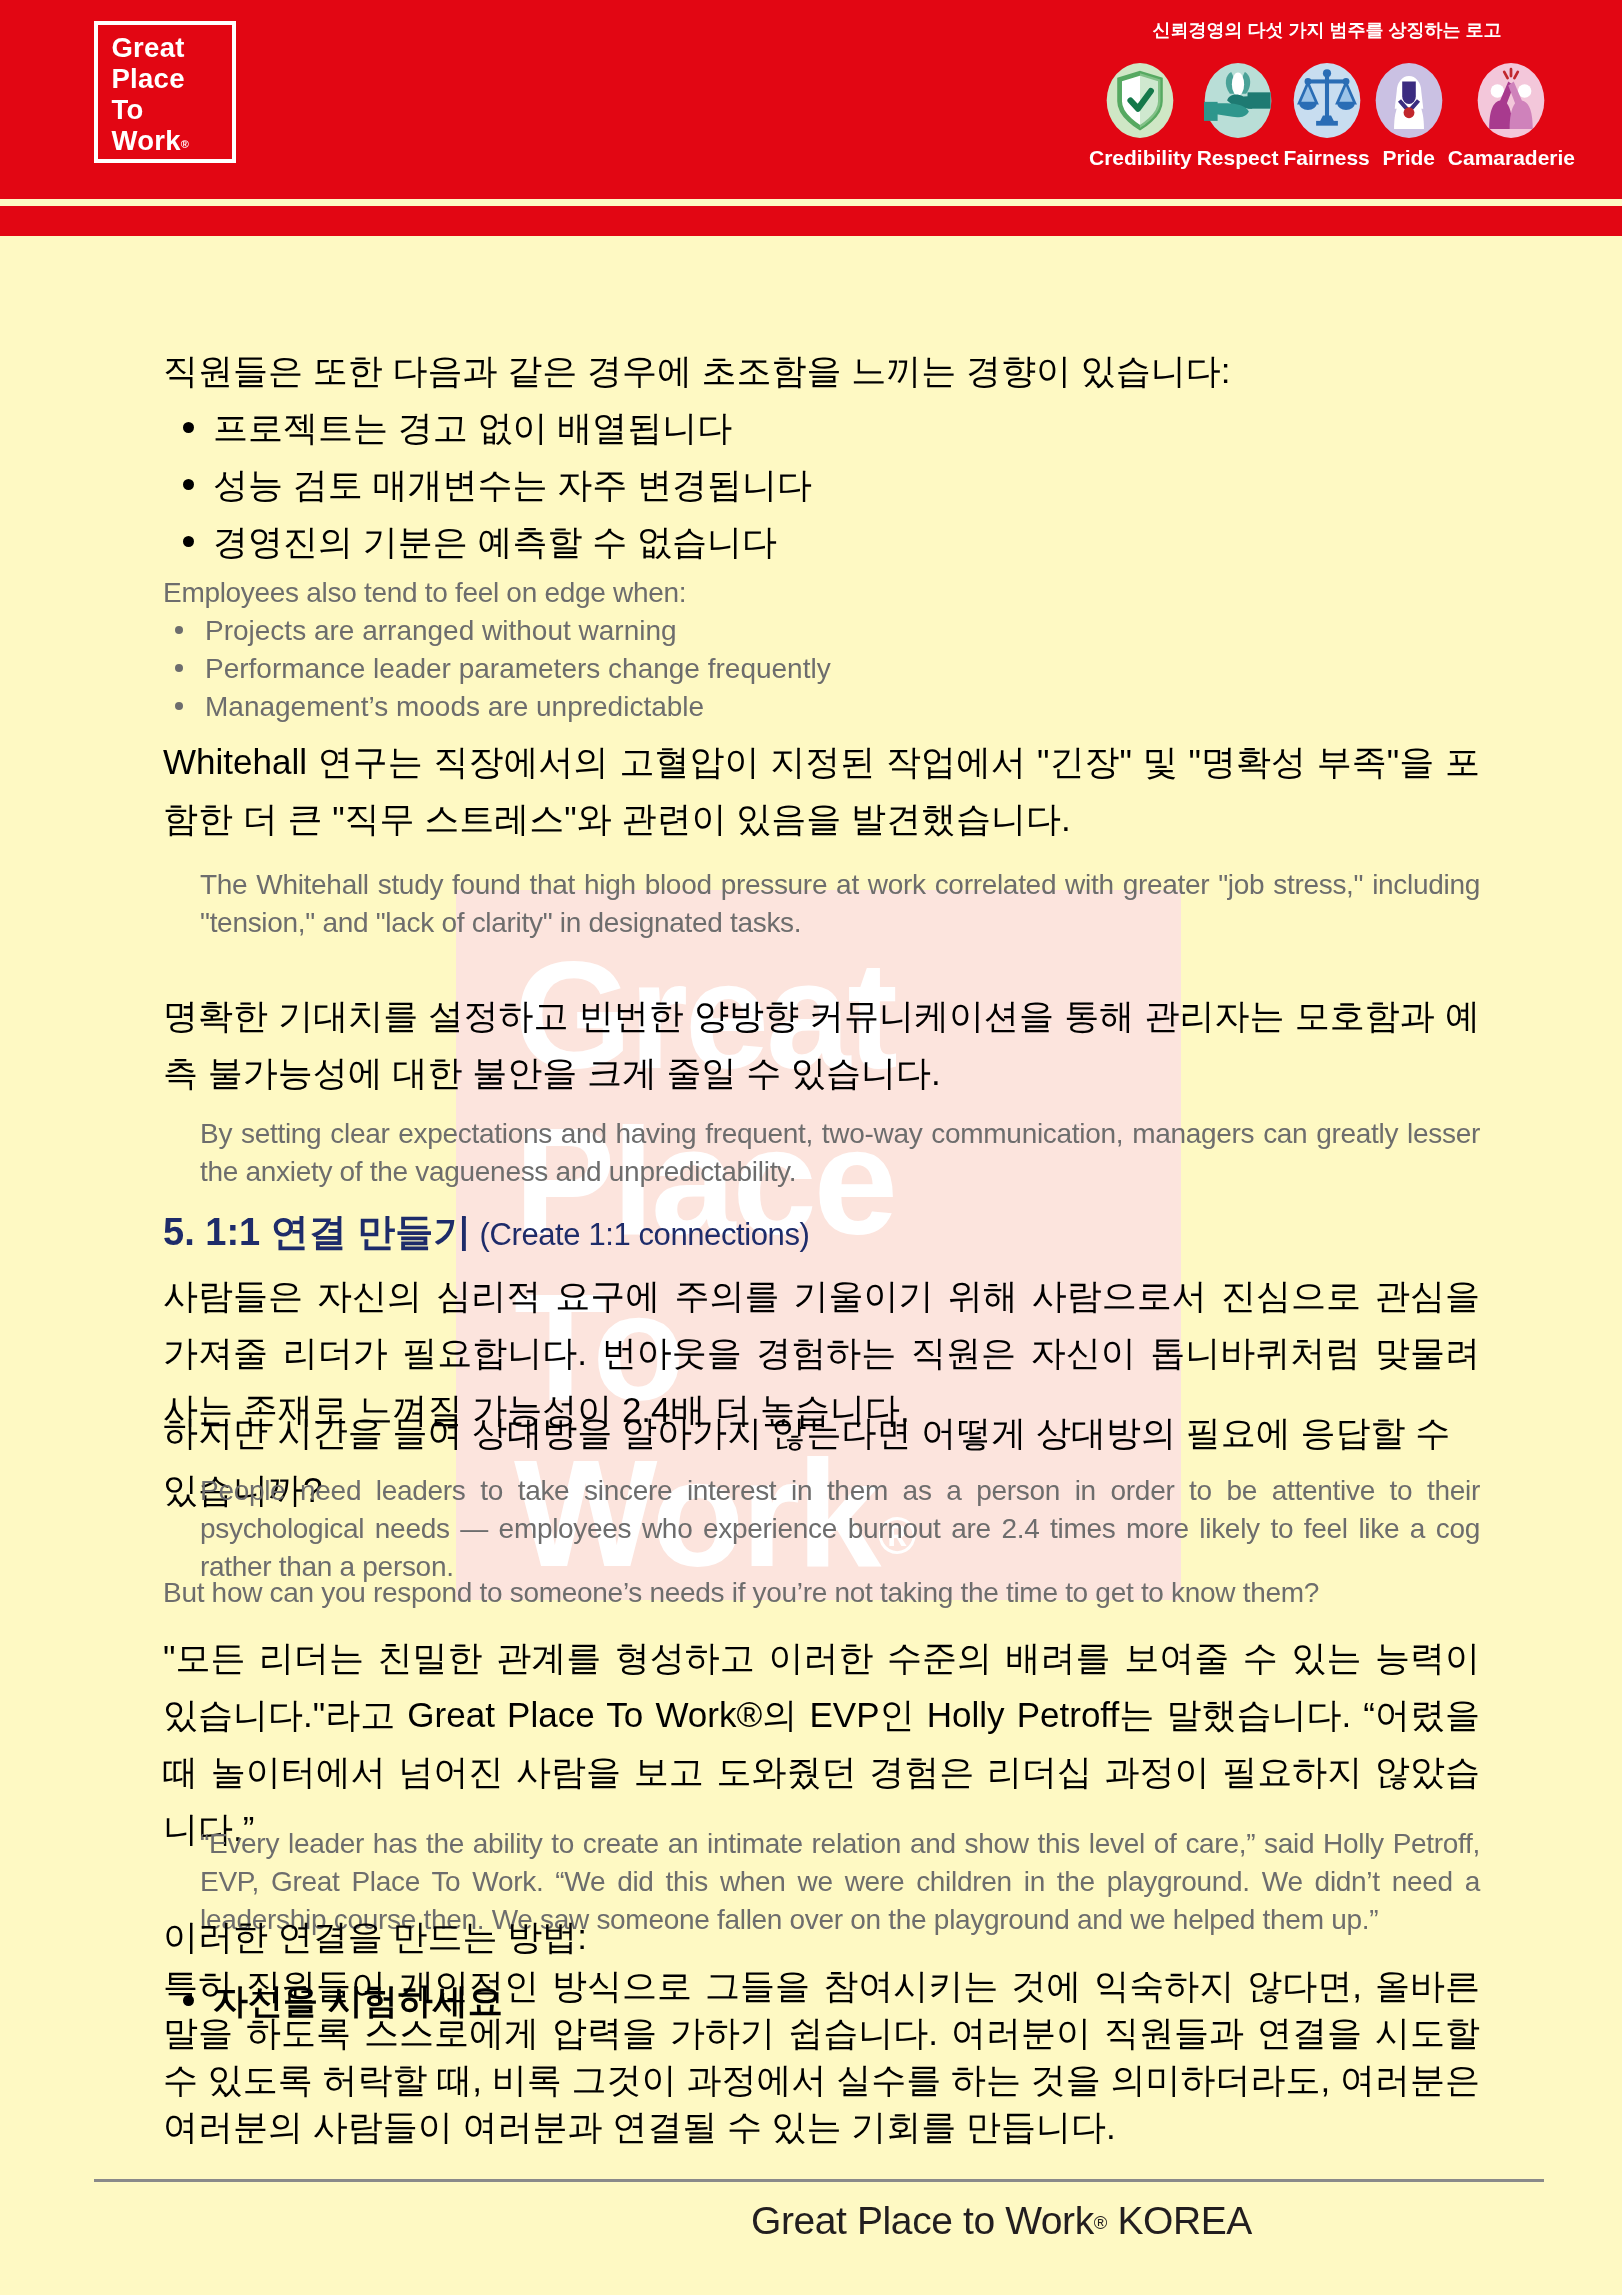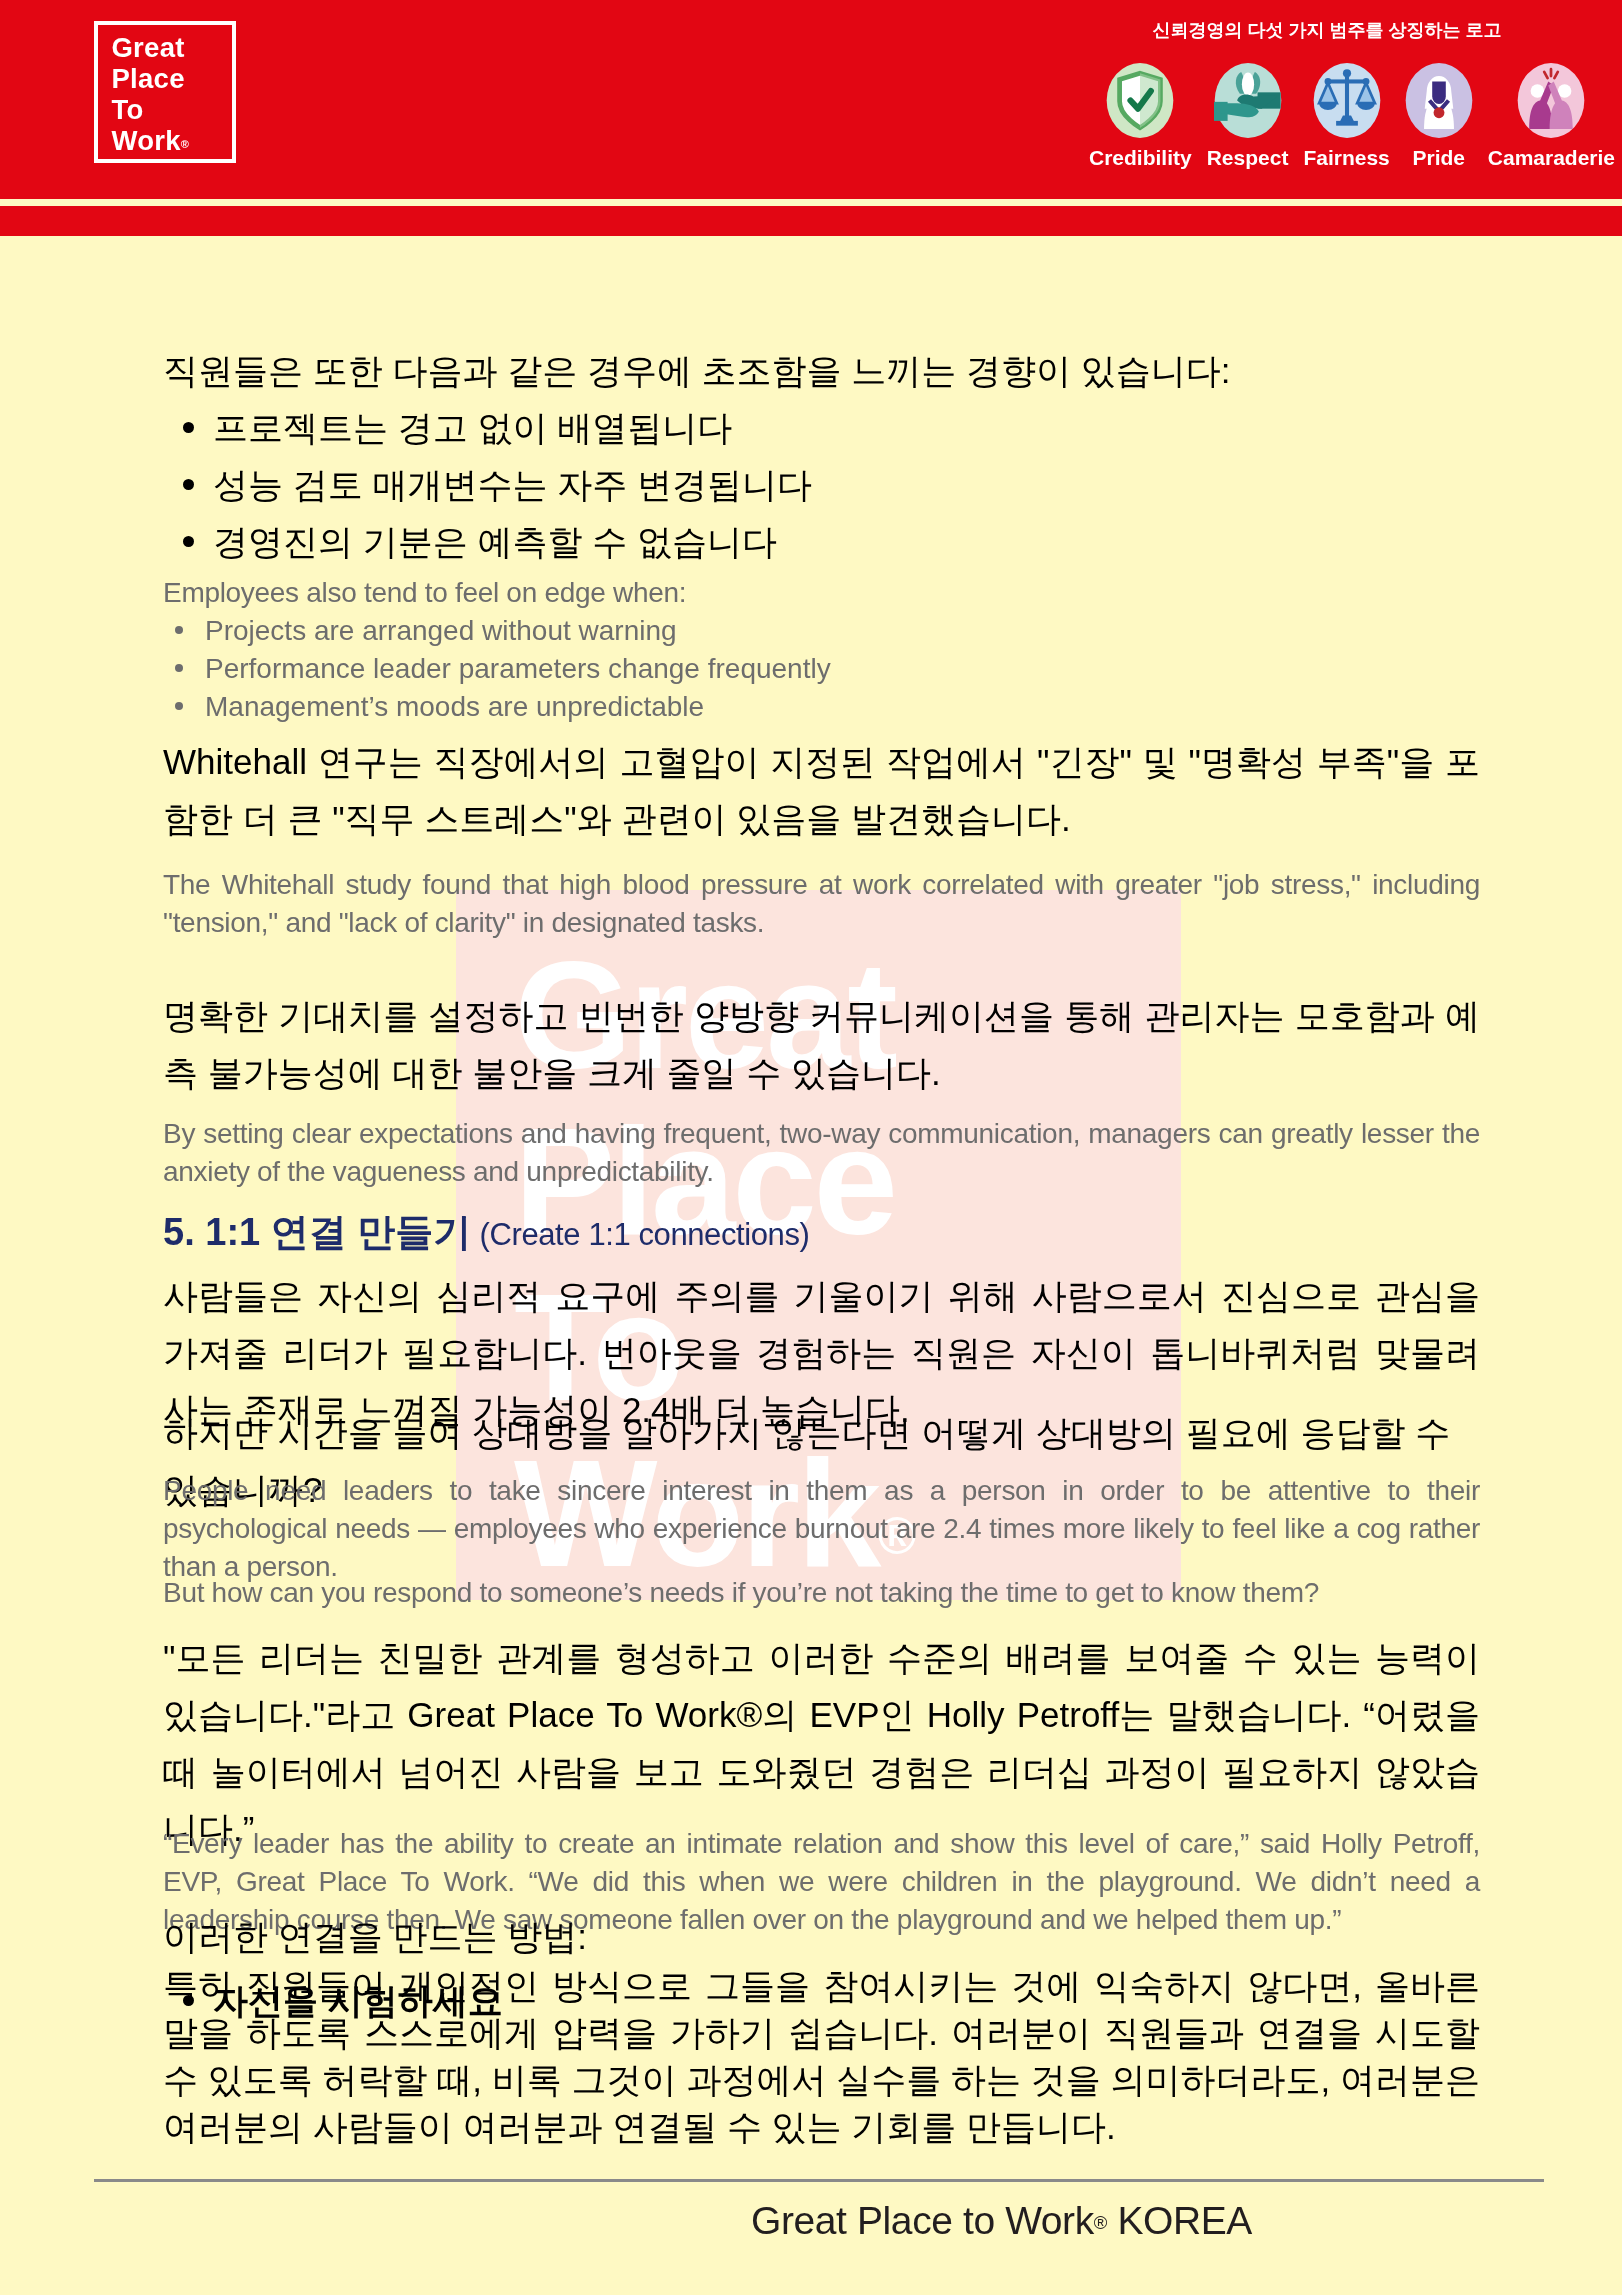--- a/index.html
+++ b/index.html
@@ -8,37 +8,37 @@
 
   
   .header{position:absolute;left:0;top:0;width:1623px;height:199px;background:#e20613;}
   .redbar{position:absolute;left:0;top:206px;width:1623px;height:30px;background:#e20613;}
   .logo-box{position:absolute;left:94px;top:21px;width:142px;height:142px;border:4.2px solid #ffffff;
             box-sizing:border-box;padding:6.7px 0 0 13.4px;color:#ffffff;font-weight:bold;
             font-size:27.5px;line-height:31px;letter-spacing:0.3px;}
   .logo-reg{font-size:11px;vertical-align:1.7px;}
   .tagline{position:absolute;left:1060px;top:18.4px;width:534px;text-align:center;color:#ffffff;
            font-size:18px;font-weight:bold;}
-  .cats{position:absolute;left:1089px;top:62px;display:flex;gap:15px;}
+  .cats{position:absolute;left:1089px;top:62px;display:flex;gap:5px;}
   .cat{display:flex;flex-direction:column;align-items:center;}
   .cat-label{margin-top:4.2px;color:#ffffff;font-size:21px;font-weight:bold;white-space:nowrap;}
 
   
   .watermark{position:absolute;left:456px;top:890px;width:725px;height:710px;background:#fce4dd;
              box-sizing:border-box;padding:42px 0 0 58px;z-index:0;}
   .wm-line{color:#ffffff;font-weight:bold;font-size:152px;line-height:166px;letter-spacing:-3.3px;}
   .wm-reg{font-size:52px;letter-spacing:0;vertical-align:11.7px;}
 
   
   .blk{position:absolute;left:163px;width:1317px;z-index:1;}
   .ko{font-size:35px;line-height:57px;color:#000000;margin:0;}
   .ko-just{text-align:justify;word-break:break-all;}
   .ko-tight{line-height:47px;}
   .en{font-size:28px;line-height:38px;color:#6d6d6d;margin:0;letter-spacing:-0.3px;}
-  .en-just{text-align:justify;}
+  .en-just{text-align:justify;margin-left:37px;}
   ul.klist,ul.elist{list-style:none;margin:0;padding:0;}
   ul.klist li{position:relative;padding-left:50px;font-size:35px;line-height:57px;color:#000;}
   ul.klist li::before{content:"";position:absolute;left:20px;top:23.4px;width:11px;height:11px;
                       border-radius:50%;background:#000;}
   ul.elist li{position:relative;padding-left:42px;font-size:28px;line-height:38px;color:#6d6d6d;}
   ul.elist li::before{content:"";position:absolute;left:11.7px;top:14px;width:8.3px;height:8.3px;
                       border-radius:50%;background:#6d6d6d;}
   .heading{font-size:38px;font-weight:bold;color:#1e2c6a;margin:0;line-height:47px;}
   .heading-en{font-size:31px;font-weight:500;margin-left:8.3px;letter-spacing:-0.4px;}
   .kbullet{position:relative;padding-left:50px;font-size:35px;line-height:47px;font-weight:bold;color:#000;}

